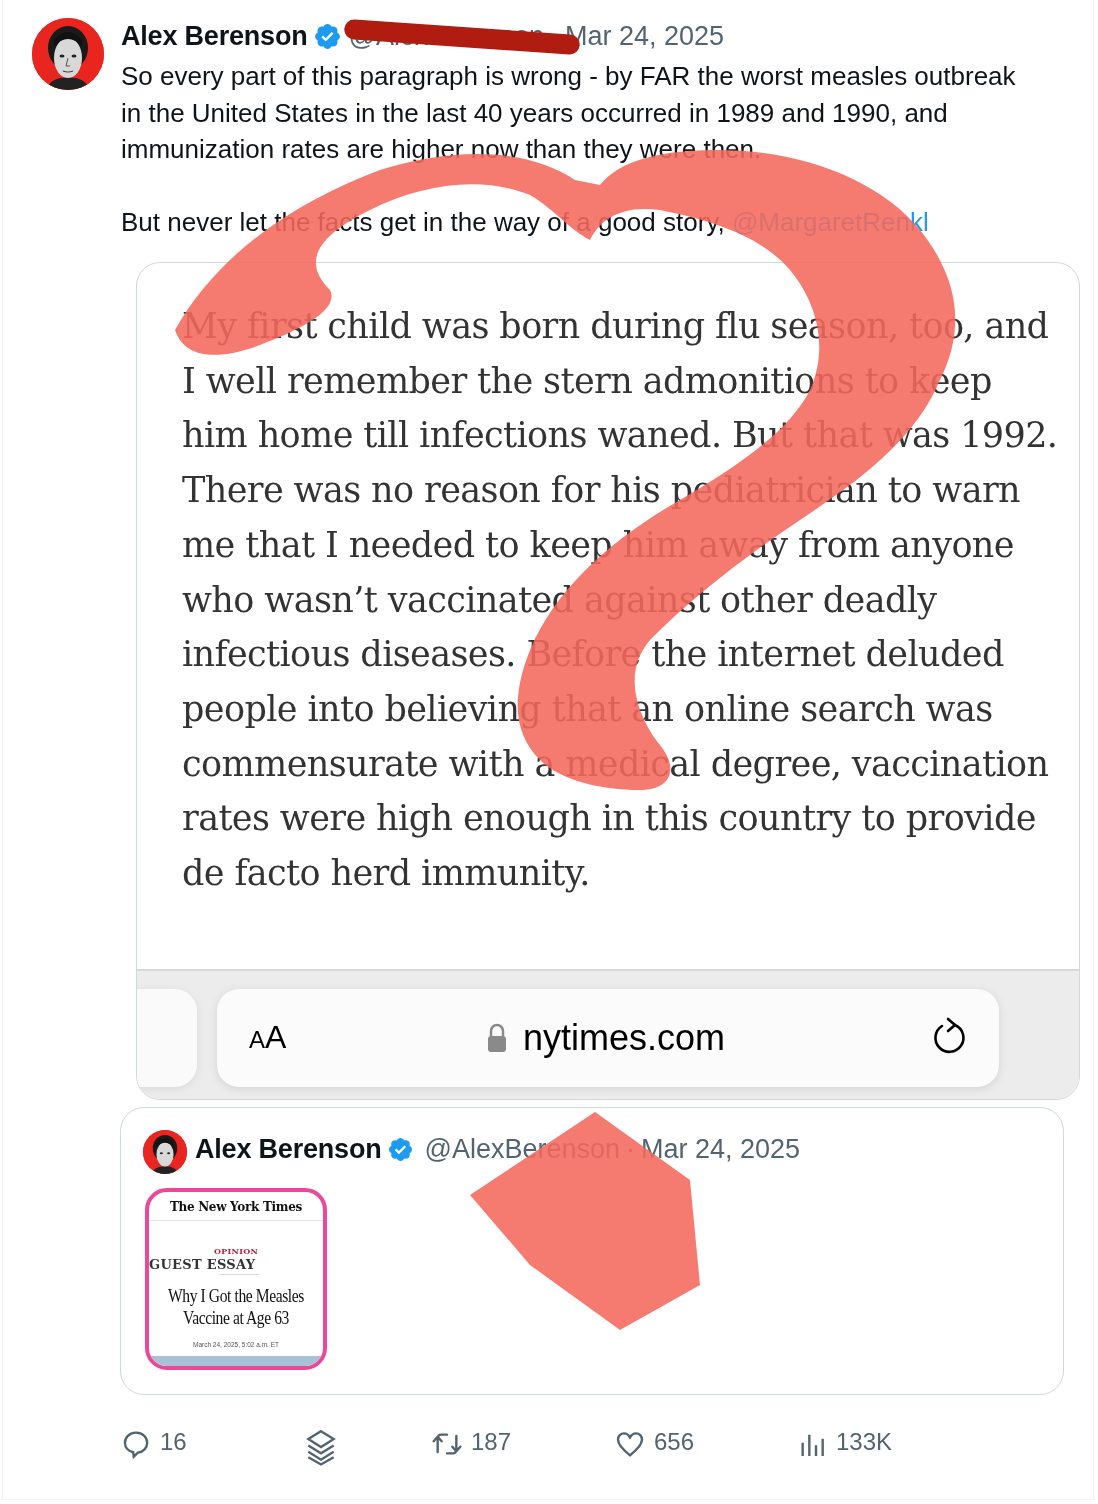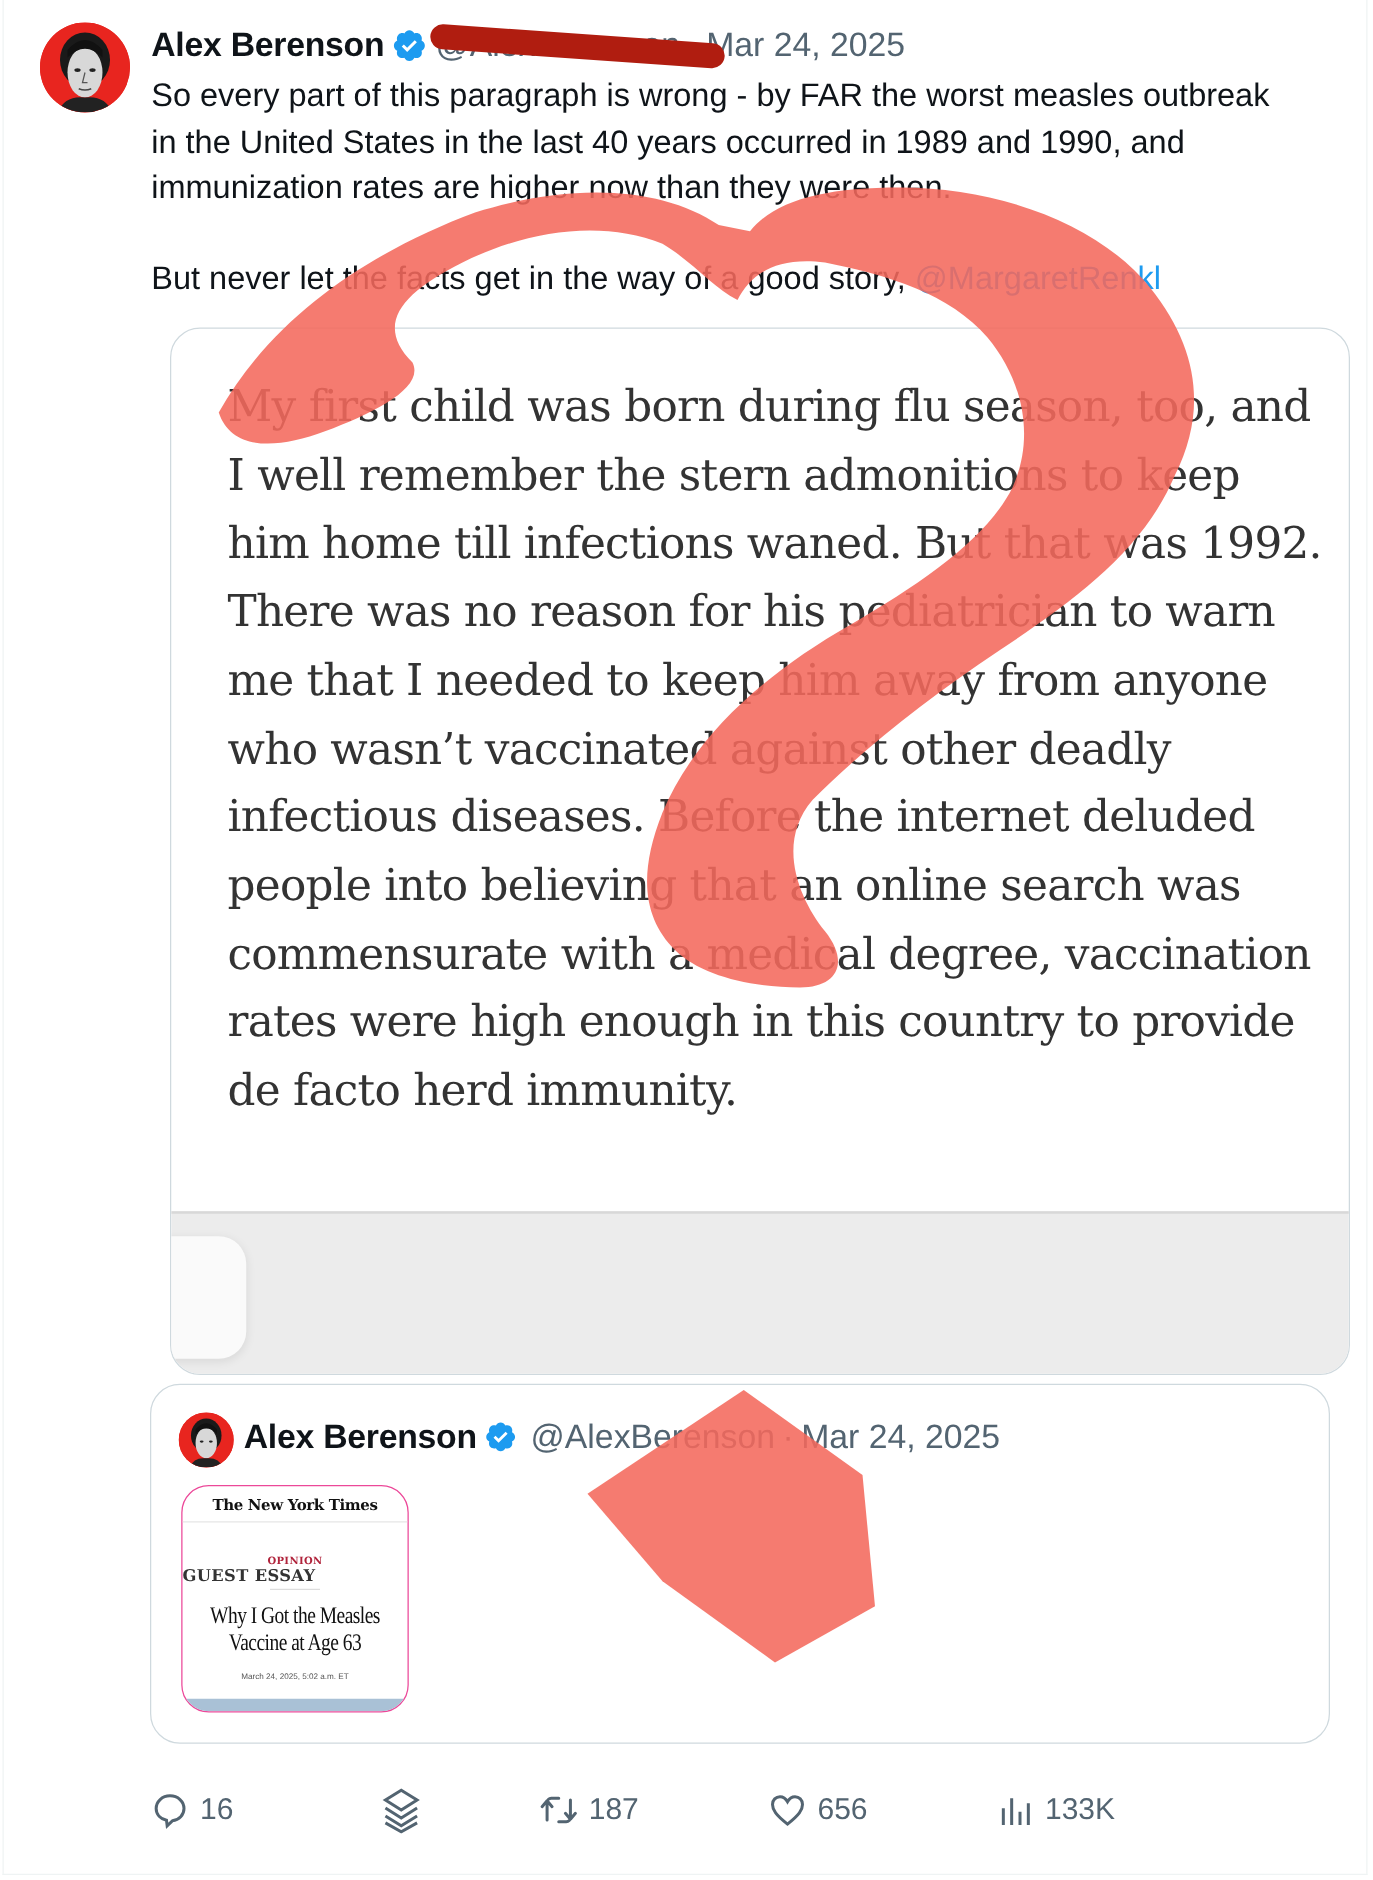--- a/index.html
+++ b/index.html
@@ -38,34 +38,34 @@
   .reload { position: absolute; right: 30px; top: 26px; width: 40px; height: 44px; }
 
   .quote-card { position: absolute; left: 120px; top: 1107px; width: 944px; height: 288px; border: 1px solid #cfd9de; border-radius: 24px; background: #ffffff; }
   .q-avatar { position: absolute; left: 22px; top: 22px; width: 44px; height: 44px; border-radius: 50%; overflow: hidden; background: #e8251f; }
   .q-avatar svg { width: 100%; height: 100%; display: block; }
   .q-header { position: absolute; left: 74px; top: 26px; display: flex; align-items: center; white-space: nowrap; font-size: 27px; }
   .q-header .author-name { font-weight: bold; }
   .q-header .verified { width: 27px; height: 27px; margin: 0 10px 0 6px; }
   .q-header .handle { color: #536471; }
 
-  .nyt-thumb { position: absolute; left: 24px; top: 80px; width: 182px; height: 182px; border: 1px solid #ec4899; border-radius: 22px; overflow: hidden; background: #fff; }
+  .nyt-thumb { position: absolute; left: 24px; top: 80px; width: 182px; height: 182px; border: 4px solid #ec4899; border-radius: 22px; overflow: hidden; background: #fff; }
   .nyt-logo { position: absolute; left: 0; right: 0; top: 8px; text-align: center; font-family: "DejaVu Serif", serif; font-weight: bold; font-size: 12px; color: #111; letter-spacing: -0.3px; }
   .nyt-rule { position: absolute; left: 0; right: 0; top: 28px; height: 1px; background: #e6e6e6; }
   .nyt-opinion { position: absolute; left: 0; right: 0; top: 54px; text-align: center; font-family: "DejaVu Serif", serif; font-size: 8px; font-weight: bold; color: #b0233b; letter-spacing: 0.3px; }
   .nyt-guest { position: absolute; left: 0; right: 0; top: 65px; font-family: "DejaVu Serif", serif; font-size: 13px; font-weight: bold; color: #333; letter-spacing: 0.3px; }
   .nyt-rule2 { position: absolute; left: 70px; width: 40px; top: 82px; height: 1px; background: #ddd; }
   .nyt-headline { position: absolute; left: 4px; right: 4px; top: 93px; text-align: center; font-family: "Liberation Serif", serif; font-size: 19px; line-height: 22px; color: #111; transform: scaleX(0.82); letter-spacing: -0.5px; }
   .nyt-date { position: absolute; left: 0; right: 0; top: 149px; text-align: center; font-size: 6.5px; color: #555; }
   .nyt-band { position: absolute; left: 0; right: 0; bottom: 0; height: 10px; background: #a9c1d6; }
 
   .q-text { position: absolute; left: 229px; top: 80px; width: 700px; font-size: 26px; line-height: 36px; color: #0f1419; }
 
   .actions { position: absolute; left: 120px; top: 1428px; width: 900px; height: 40px; }
-  .action { position: absolute; top: 0; display: flex; align-items: center; color: #536471; font-size: 24px; height: 40px; }
+  .action { position: absolute; top: 0; display: flex; align-items: flex-start; color: #536471; font-size: 24px; height: 40px; }
   .action svg { width: 32px; height: 32px; margin-right: 8px; }
   .act-reply { left: 0; }
   .act-stack { left: 182px; }
   .act-retweet { left: 311px; }
   .act-like { left: 494px; }
   .act-views { left: 676px; }
 
   .scribble { position: absolute; left: 0; top: 0; width: 1098px; height: 1504px; pointer-events: none; }
 </style>
 </head>
@@ -104,20 +104,34 @@
 <div class="tweet-text">
   <p><span>So every part of this paragraph is wrong - by FAR the worst </span><b>measles</b><span> outbreak in the United States in the last 40 years occurred in 1989 and 1990, and immunization rates are higher now than they were then.</span></p>
   <div class="gap"></div>
   <p><span>But never let the facts get in the way of a good story, </span><span class="mention">@MargaretRenkl</span></p>
 </div>
 
 <div class="media-card">
   <div class="article-text">My first child was born during flu season, too, and I well remember the stern admonitions to keep him home till infections waned. But that was 1992. There was no reason for his pediatrician to warn me that I needed to keep him away from anyone who wasn’t vaccinated against other deadly infectious diseases. Before the internet deluded people into believing that an online search was commensurate with a medical degree, vaccination rates were high enough in this country to provide de facto herd immunity.</div>
   <div class="browser-bar">
     <div class="tab-stub"></div>
+    <div class="url-field">
+      <div class="text-size"><span class="small">A</span><span>A</span></div>
+      <div class="url-center">
+        <svg class="lock" viewBox="0 0 20 30">
+          <path d="M4 13 V8 A6 6 0 0 1 16 8 V13" stroke="#8a8a8a" stroke-width="2.5" fill="none"></path>
+          <rect x="1" y="13" width="18" height="16" rx="3" fill="#8a8a8a"></rect>
+        </svg>
+        <span class="url-text">nytimes.com</span>
+      </div>
+      <svg class="reload" viewBox="0 0 40 44">
+        <path d="M26 10 A14 14 0 1 1 13 11" stroke="#000" stroke-width="2.6" fill="none" stroke-linecap="round"></path>
+        <path d="M19 4 L26 10 L19 16" stroke="#000" stroke-width="2.6" fill="none" stroke-linecap="round" stroke-linejoin="round"></path>
+      </svg>
+    </div>
   </div>
 </div>
 
 <div class="quote-card">
   <div class="q-avatar">
     <svg viewBox="0 0 72 72">
       <rect width="72" height="72" fill="#e8251f"></rect>
       <ellipse cx="36" cy="30" rx="20" ry="22" fill="#1a1a1a"></ellipse>
       <ellipse cx="36" cy="40" rx="14" ry="20" fill="#d8d8d8"></ellipse>
       <path d="M22 28 Q36 14 50 28 L50 22 Q36 6 22 22 Z" fill="#111"></path>

